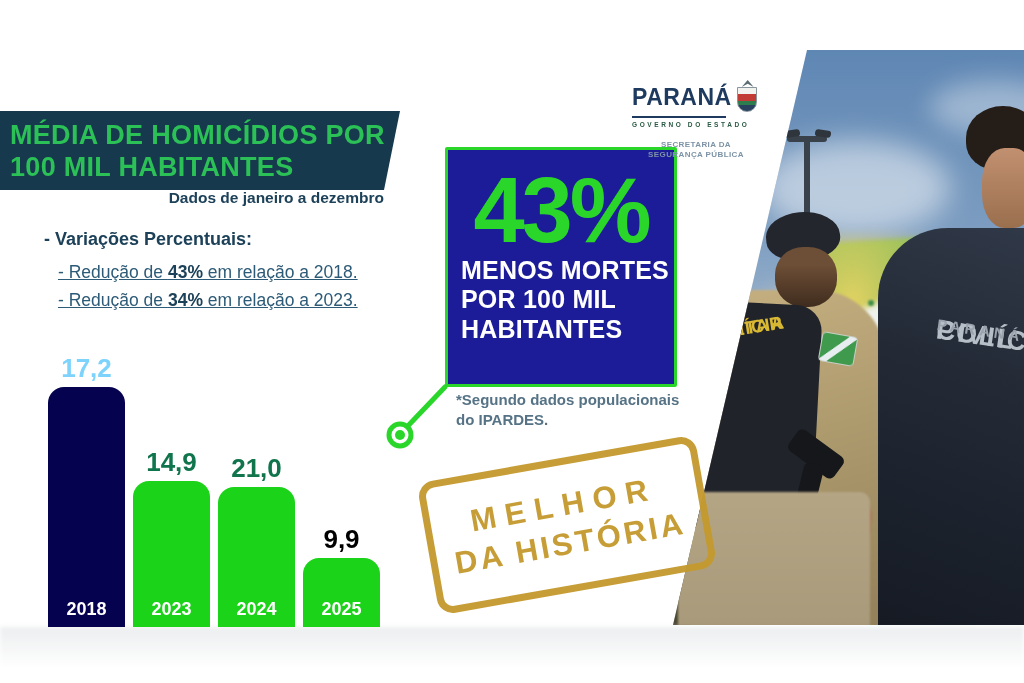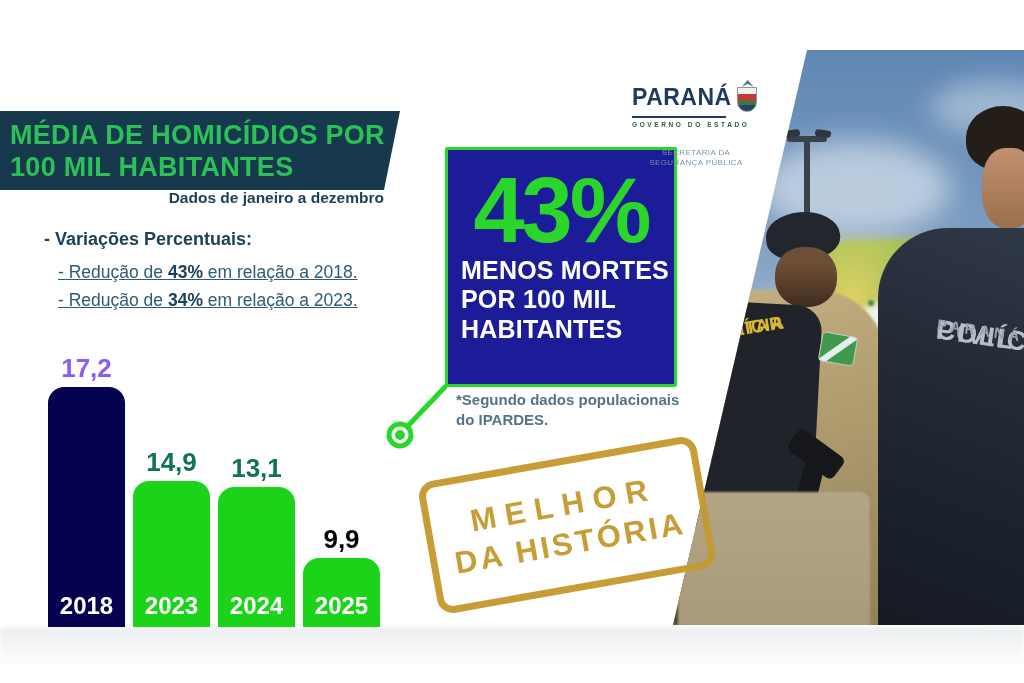--- a/index.html
+++ b/index.html
@@ -32,21 +32,21 @@
     position:absolute;left:48px;top:387px;height:240px;display:flex;
     align-items:flex-end;gap:8px;
   }
   .bar{position:relative;width:77px;border-radius:16px 16px 0 0;}
   .bar-value{
     position:absolute;top:-34px;left:-10px;right:-10px;text-align:center;
     font-size:26px;font-weight:800;
   }
   .bar-year{
     position:absolute;bottom:7px;left:0;right:0;text-align:center;
-    font-size:24px;font-weight:800;color:#ffffff;
+    font-size:18px;font-weight:800;color:#ffffff;
   }
   
   .highlight-box{
     position:absolute;left:445px;top:147px;width:232px;height:240px;
     background:var(--box-blue,#1c1c99);border:3px solid var(--box-green,#2bd62b);
     box-sizing:border-box;border-radius:2px;
   }
   .hl-pct{
     text-align:center;font-size:92px;font-weight:800;letter-spacing:-3px;
     color:var(--box-green,#2bd62b);line-height:1.0;margin-top:14px;
@@ -77,21 +77,21 @@
   .logo-row{display:flex;align-items:center;justify-content:flex-start;gap:4px;}
   .logo-name{font-size:23px;font-weight:800;color:var(--logo-navy,#1e3a5f);letter-spacing:.5px;}
   .crest{position:relative;width:24px;height:34px;display:inline-block;}
   .crest .bird{position:absolute;left:6px;top:0;width:12px;height:7px;background:#5a6b72;
     clip-path:polygon(0 100%,50% 0,100% 100%,50% 55%);}
   .crest .shield{position:absolute;left:1px;top:7px;width:20px;height:25px;border:1px solid #88969e;
     border-radius:0 0 10px 10px;box-sizing:border-box;
     background:linear-gradient(180deg,#f2f2ee 0 28%,#c23b34 28% 55%,#2e7d4f 55% 76%,#27415f 76% 100%);}
   .logo-rule{height:2px;background:var(--logo-navy,#1e3a5f);width:94px;margin:2px 0 3px 0;}
   .logo-gov{font-size:6.5px;font-weight:700;letter-spacing:2.6px;color:#2a5a43;text-align:left;white-space:nowrap;}
-  .logo-sec{margin-top:20px;font-size:8px;font-weight:400;line-height:1.3;color:var(--sub-gray,#7d93a6);letter-spacing:.4px;}
+  .logo-sec{margin-top:12px;font-size:8px;font-weight:700;line-height:1.3;color:var(--sub-gray,#7d93a6);letter-spacing:.4px;}
   
   .photo{
     position:absolute;left:0;top:0;width:1024px;height:683px;
     clip-path:polygon(807px 50px,1024px 50px,1024px 625px,673px 625px);
   }
   .photo *{position:absolute;}
   .sky{left:650px;top:50px;width:374px;height:575px;
     background:linear-gradient(180deg,#5f87b4 0%,#7b9cc0 30%,#a9bdd2 58%,#cfd6d8 82%,#d6d6cd 100%);}
   .cloud1{left:760px;top:140px;width:190px;height:95px;background:rgba(255,255,255,.5);
     border-radius:50%;filter:blur(14px);}
@@ -225,29 +225,29 @@
   <div class="subtitle">Dados de janeiro a dezembro</div>
 
   <div class="variations">
     <div class="var-heading">- Variações Percentuais:</div>
     <div class="var-item"><span>- Redução de </span><b>43%</b><span> em relação a 2018.</span></div>
     <div class="var-item"><span>- Redução de </span><b>34%</b><span> em relação a 2023.</span></div>
   </div>
 
   <div class="bar-chart">
       <div class="bar" style="height: 240px; background: rgb(5, 3, 79);">
-        <div class="bar-value" style="color: #8b5cf6;">17,2</div>
+        <div class="bar-value" style="color: #7dd3fc;">17,2</div>
         <div class="bar-year">2018</div>
       </div>
       <div class="bar" style="height: 146px; background: rgb(27, 211, 25);">
         <div class="bar-value" style="color: rgb(16, 116, 76);">14,9</div>
         <div class="bar-year">2023</div>
       </div>
       <div class="bar" style="height: 140px; background: rgb(27, 211, 25);">
-        <div class="bar-value" style="color: rgb(16, 116, 76);">13,1</div>
+        <div class="bar-value" style="color: rgb(16, 116, 76);">21,0</div>
         <div class="bar-year">2024</div>
       </div>
       <div class="bar" style="height: 69px; background: rgb(27, 211, 25);">
         <div class="bar-value" style="color: #000000;">9,9</div>
         <div class="bar-year">2025</div>
       </div>
     </div>
 
   <div class="highlight-box">
     <div class="hl-pct">43%</div>

